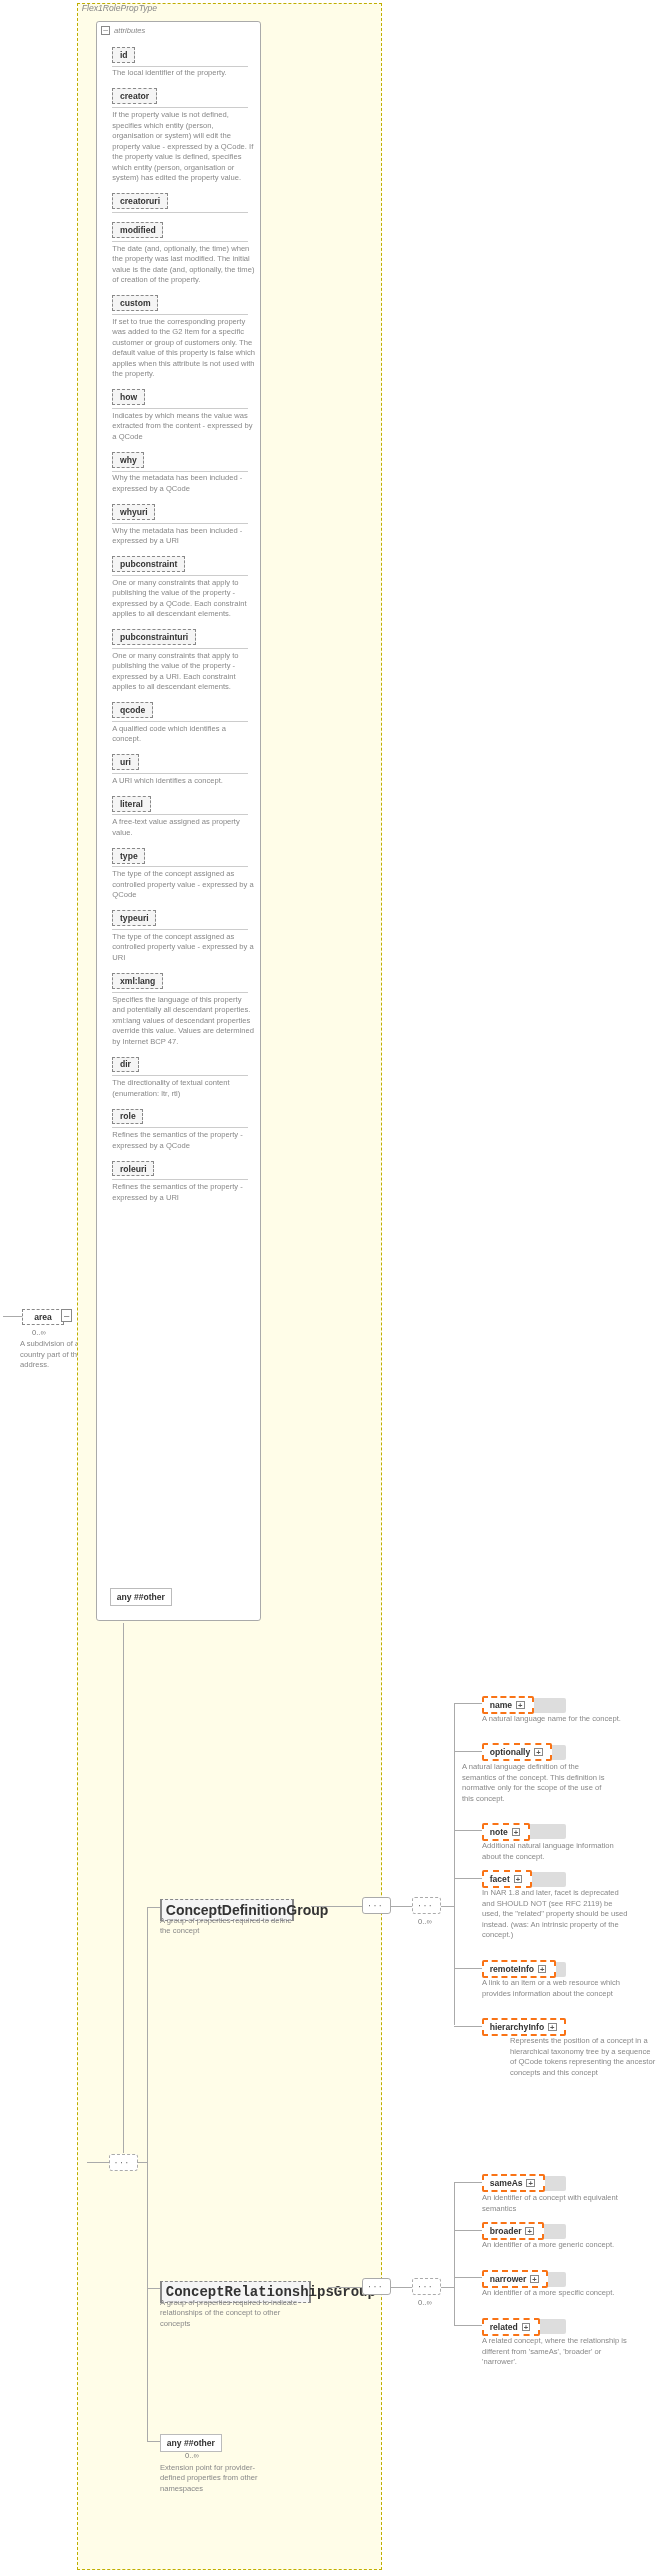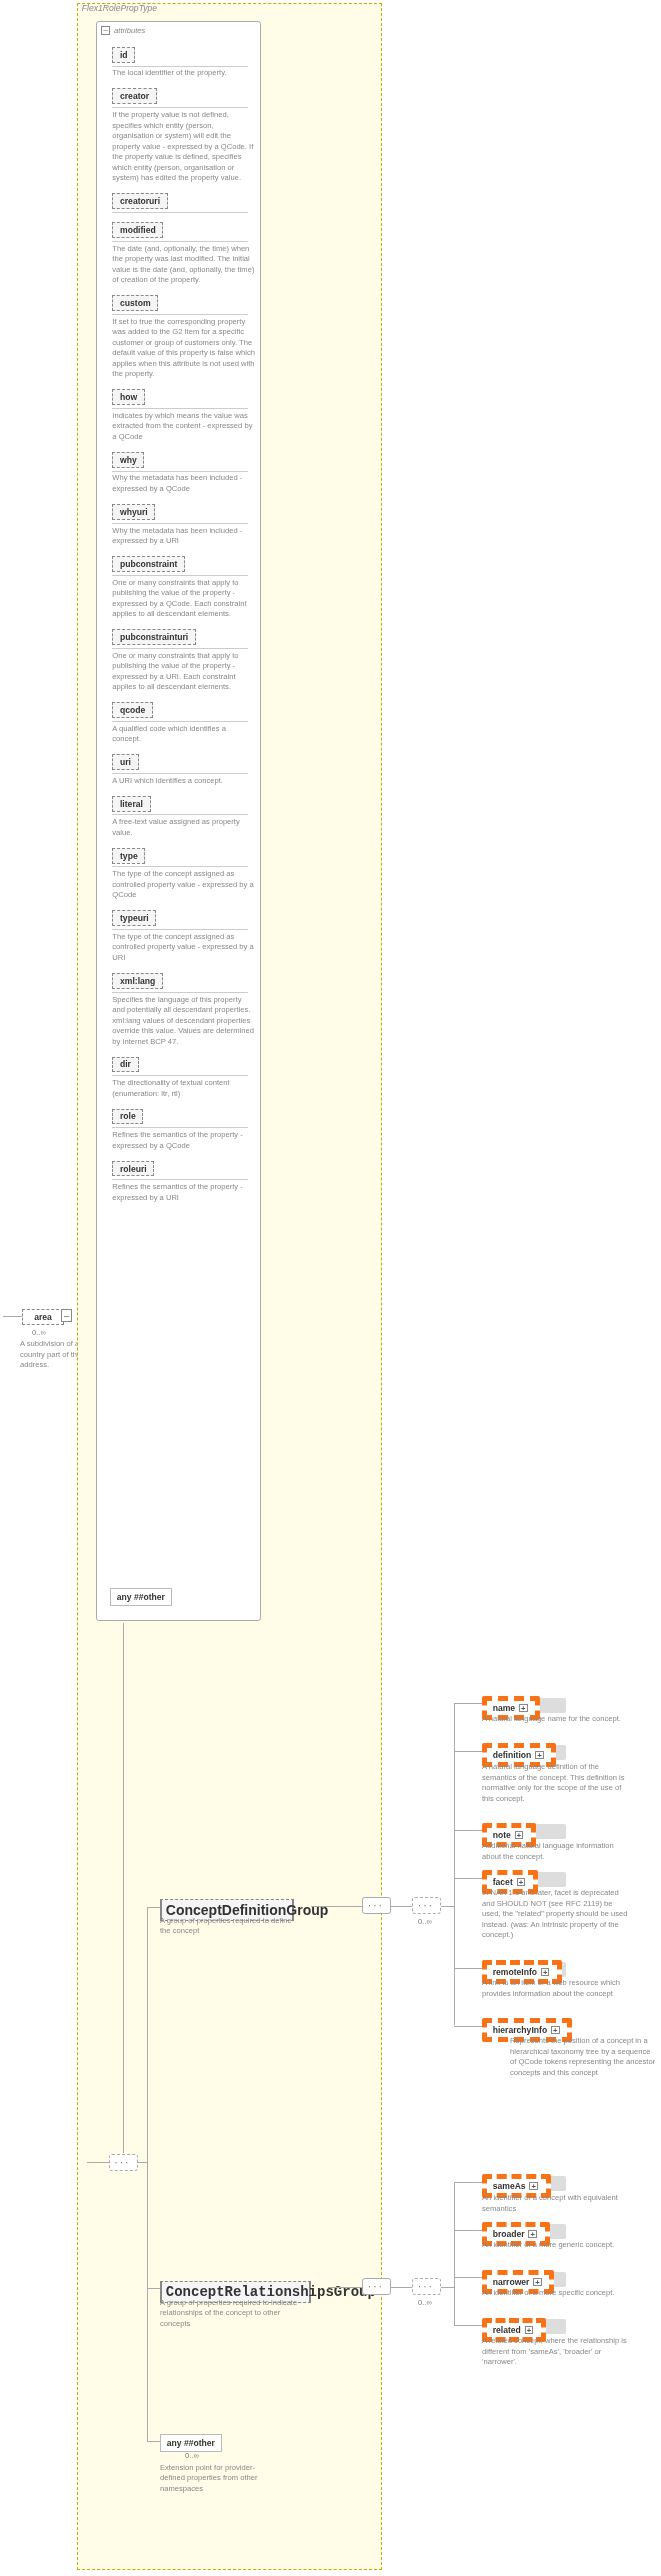--- a/index.html
+++ b/index.html
@@ -124,21 +124,21 @@
     border-radius:2.9px;
     background:#fff;
   }
   .compositor::before {
     content:"···"; position:absolute; left:4.8px; top:1px; color:#777; font-size:10.5px; letter-spacing:1.9px;
   }
   .compositor.dashed { border-style:dashed; }
   
   .elem-box {
     position:absolute;
-    border:5px solid #f97316;
+    border:2px solid #f97316;
     background:#fff;
     padding:1.9px 7.6px 1.9px 5.7px;
     font-size:8.6px;
     font-weight:bold;
     color:#333;
     border-radius:1.9px;
   }
   .elem-box.dashed { border-style: dashed; }
   .elem-box .plus {
     display:inline-block; margin-left:3.8px;
@@ -234,23 +234,23 @@
   <div class="hline" style="left:391px; top:1906px; width:21px;"></div>
   <div class="compositor dashed" style="left:412px; top:1897px;"></div>
   <div class="occur" style="left:418px; top:1917px;">0..∞</div>
   <div class="hline" style="left:441px; top:1906px; width:13.4px;"></div>
   <div id="def-children">
       <div class="shadow" style="left: 484px; top: 1698px; width: 82px; height: 15.3px;"></div>
       <div class="elem-box dashed" style="left: 482px; top: 1696px;"><span>name</span><span class="plus">+</span></div>
       <div class="hline" style="left: 454px; top: 1703px; width: 28px;"></div>
       <div class="desc-abs" style="left: 482px; top: 1714px; width: 148px;">A natural language name for the concept.</div>
       <div class="shadow" style="left: 484px; top: 1745px; width: 82px; height: 15.3px;"></div>
-      <div class="elem-box dashed" style="left: 482px; top: 1743px;"><span>definition</span><span class="plus">+</span></div>
+      <div class="elem-box dashed" style="left: 482px; top: 1743px;"><span>optionally</span><span class="plus">+</span></div>
       <div class="hline" style="left: 454px; top: 1751px; width: 28px;"></div>
-      <div class="desc-abs" style="left: 482px; top: 1762px; width: 148px;">A natural language definition of the semantics of the concept. This definition is normative only for the scope of the use of this concept.</div>
+      <div class="desc-abs" style="left: 462px; top: 1762px; width: 148px;">A natural language definition of the semantics of the concept. This definition is normative only for the scope of the use of this concept.</div>
       <div class="shadow" style="left: 484px; top: 1824px; width: 82px; height: 15.3px;"></div>
       <div class="elem-box dashed" style="left: 482px; top: 1823px;"><span>note</span><span class="plus">+</span></div>
       <div class="hline" style="left: 454px; top: 1830px; width: 28px;"></div>
       <div class="desc-abs" style="left: 482px; top: 1841px; width: 148px;">Additional natural language information about the concept.</div>
       <div class="shadow" style="left: 484px; top: 1872px; width: 82px; height: 15.3px;"></div>
       <div class="elem-box dashed" style="left: 482px; top: 1870px;"><span>facet</span><span class="plus">+</span></div>
       <div class="hline" style="left: 454px; top: 1878px; width: 28px;"></div>
       <div class="desc-abs" style="left: 482px; top: 1888px; width: 148px;">In NAR 1.8 and later, facet is deprecated and SHOULD NOT (see RFC 2119) be used, the "related" property should be used instead. (was: An intrinsic property of the concept.)</div>
       <div class="shadow" style="left: 484px; top: 1962px; width: 82px; height: 15.3px;"></div>
       <div class="elem-box dashed" style="left: 482px; top: 1960px;"><span>remoteInfo</span><span class="plus">+</span></div>

